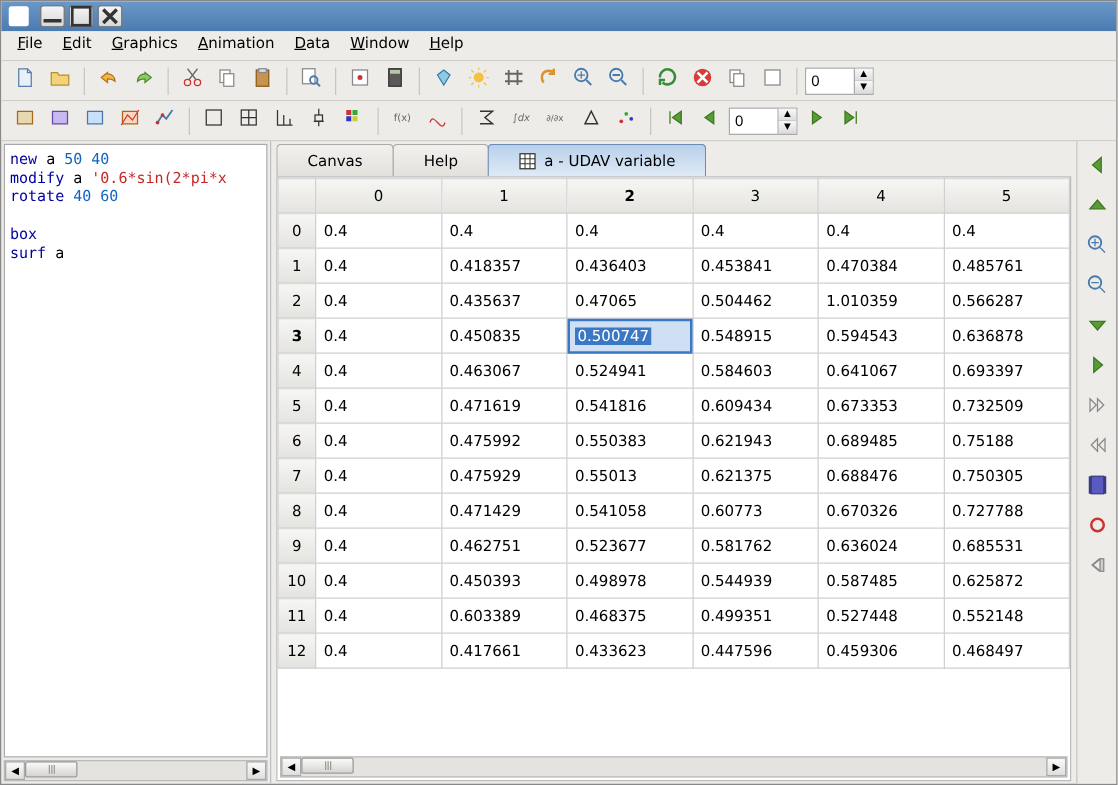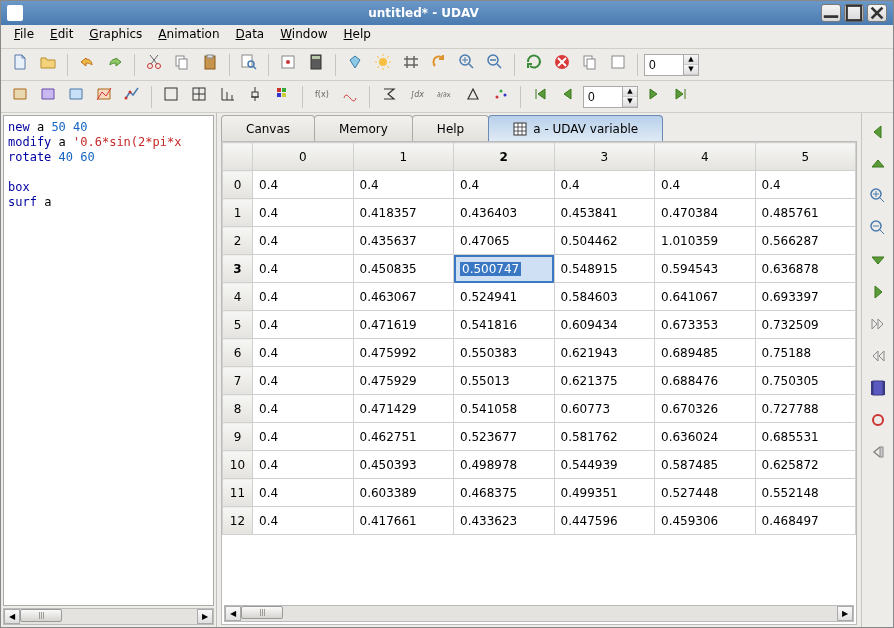--- a/index.html
+++ b/index.html
@@ -46,21 +46,20 @@
 td.selected span{background:#3b78c4;color:#fff;padding:0 2px}
 .sidebar{width:32px;background:#edece8;border-left:1px solid #c8c6c0;display:flex;flex-direction:column;align-items:center;padding-top:8px;gap:10px}
 .sidebar .sbtn{width:22px;height:22px;display:flex;align-items:center;justify-content:center;cursor:pointer}
 .sidebar .sbtn svg{width:18px;height:18px}
 </style>
 </head>
 <body>
 
 <div class="titlebar">
   <div class="tb-icon"></div>
-  <div class="title">untitled* - UDAV</div>
   <div class="wbtn">
       <svg viewBox="0 0 10 10">
         <path d="M1 7h8" stroke="#333" stroke-width="1.5"></path>
       </svg>
     </div>
   <div class="wbtn">
       <svg viewBox="0 0 10 10">
         <rect x="1" y="1" width="8" height="8" fill="none" stroke="#333" stroke-width="1.2"></rect>
       </svg>
     </div>
@@ -367,23 +366,20 @@
       <div class="harrow">▶</div>
     </div>
   </div>
 
   <div class="right">
     <div class="tabs">
       <div class="tab">
           <span>Canvas</span>
         </div>
       <div class="tab">
-          <span>Memory</span>
-        </div>
-      <div class="tab">
           <span>Help</span>
         </div>
       <div class="tab active">
         <svg width="14" height="14" viewBox="0 0 14 14">
             <rect x="1" y="1" width="12" height="12" fill="#fff" stroke="#333"></rect>
             <path d="M1 5h12M1 9h12M5 1v12M9 1v12" stroke="#333" stroke-width="0.8"></path>
           </svg>
         <span>a - UDAV variable</span>
       </div>
     </div>

